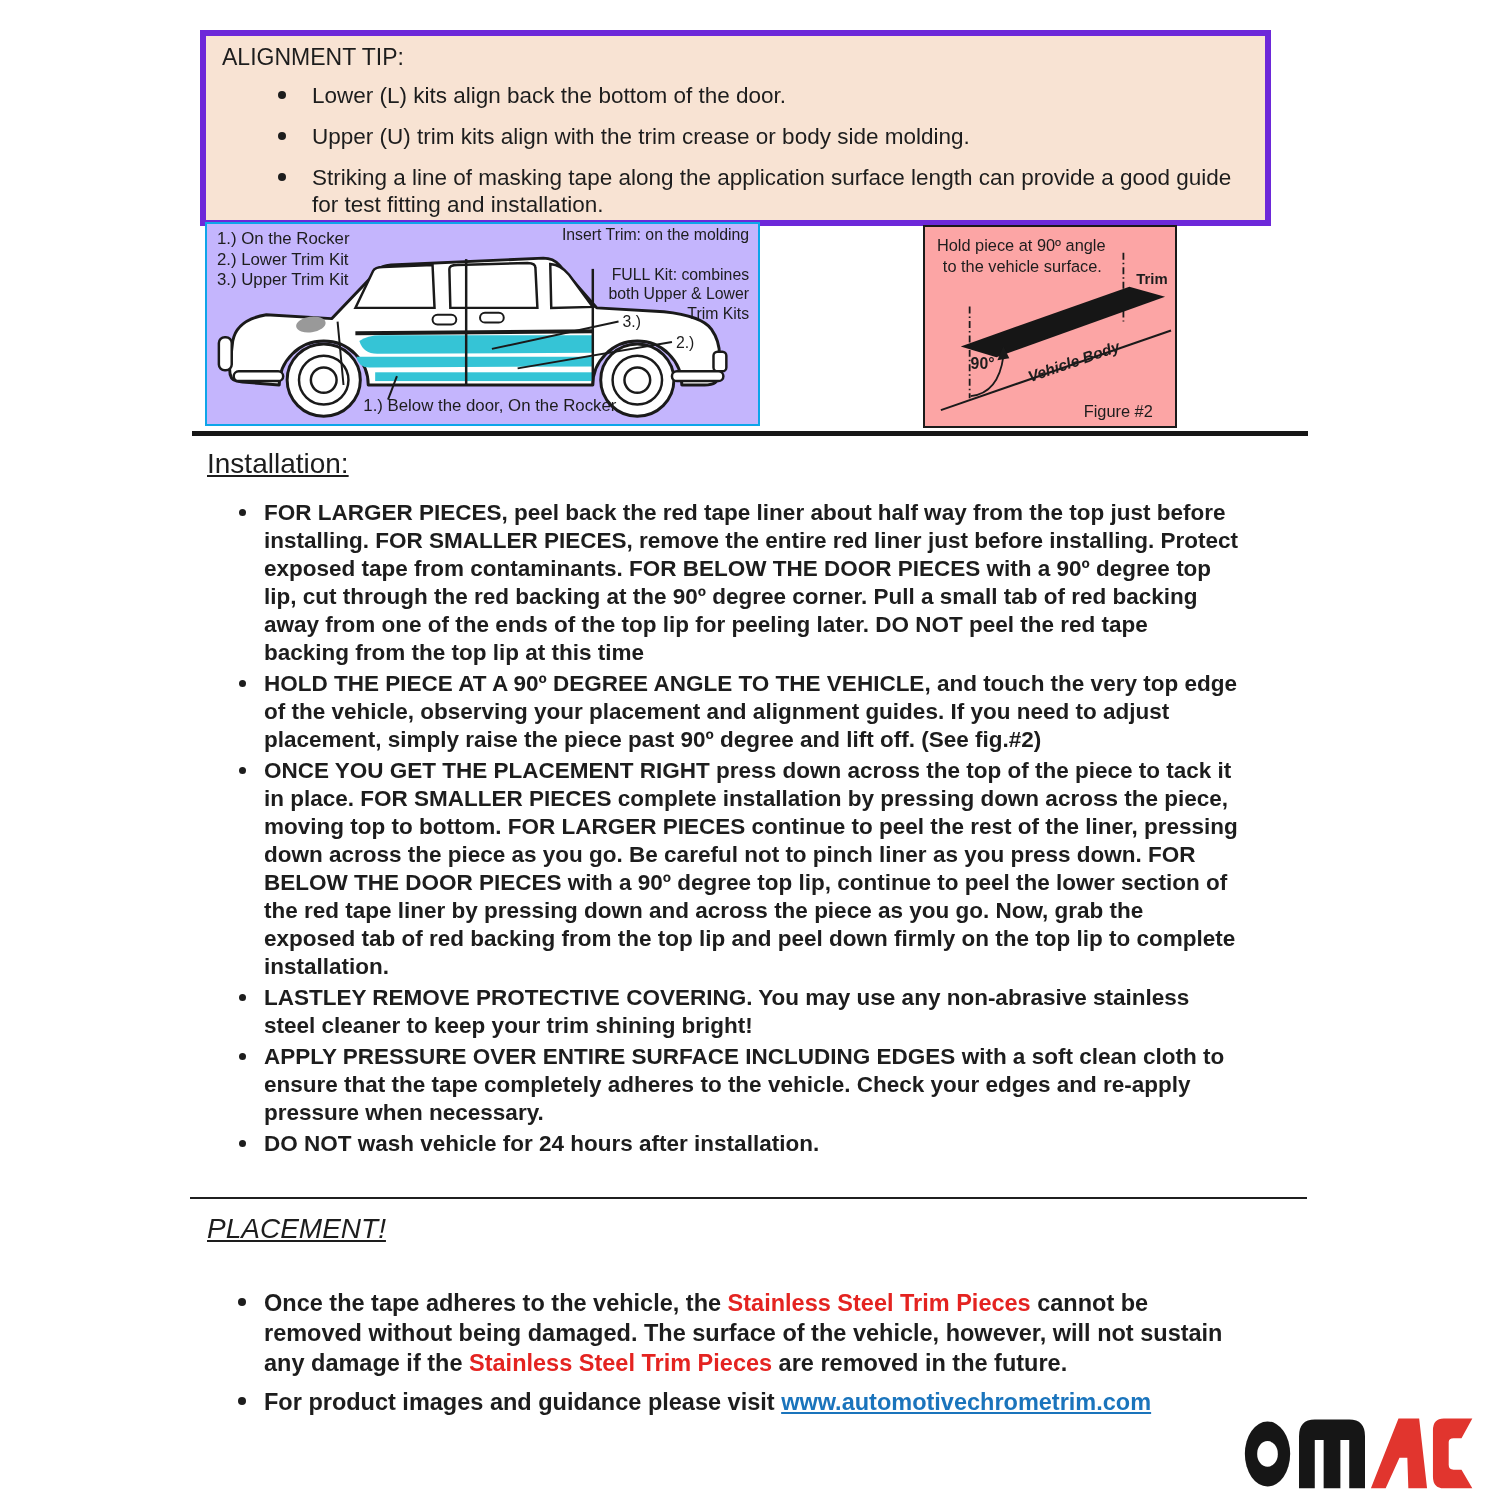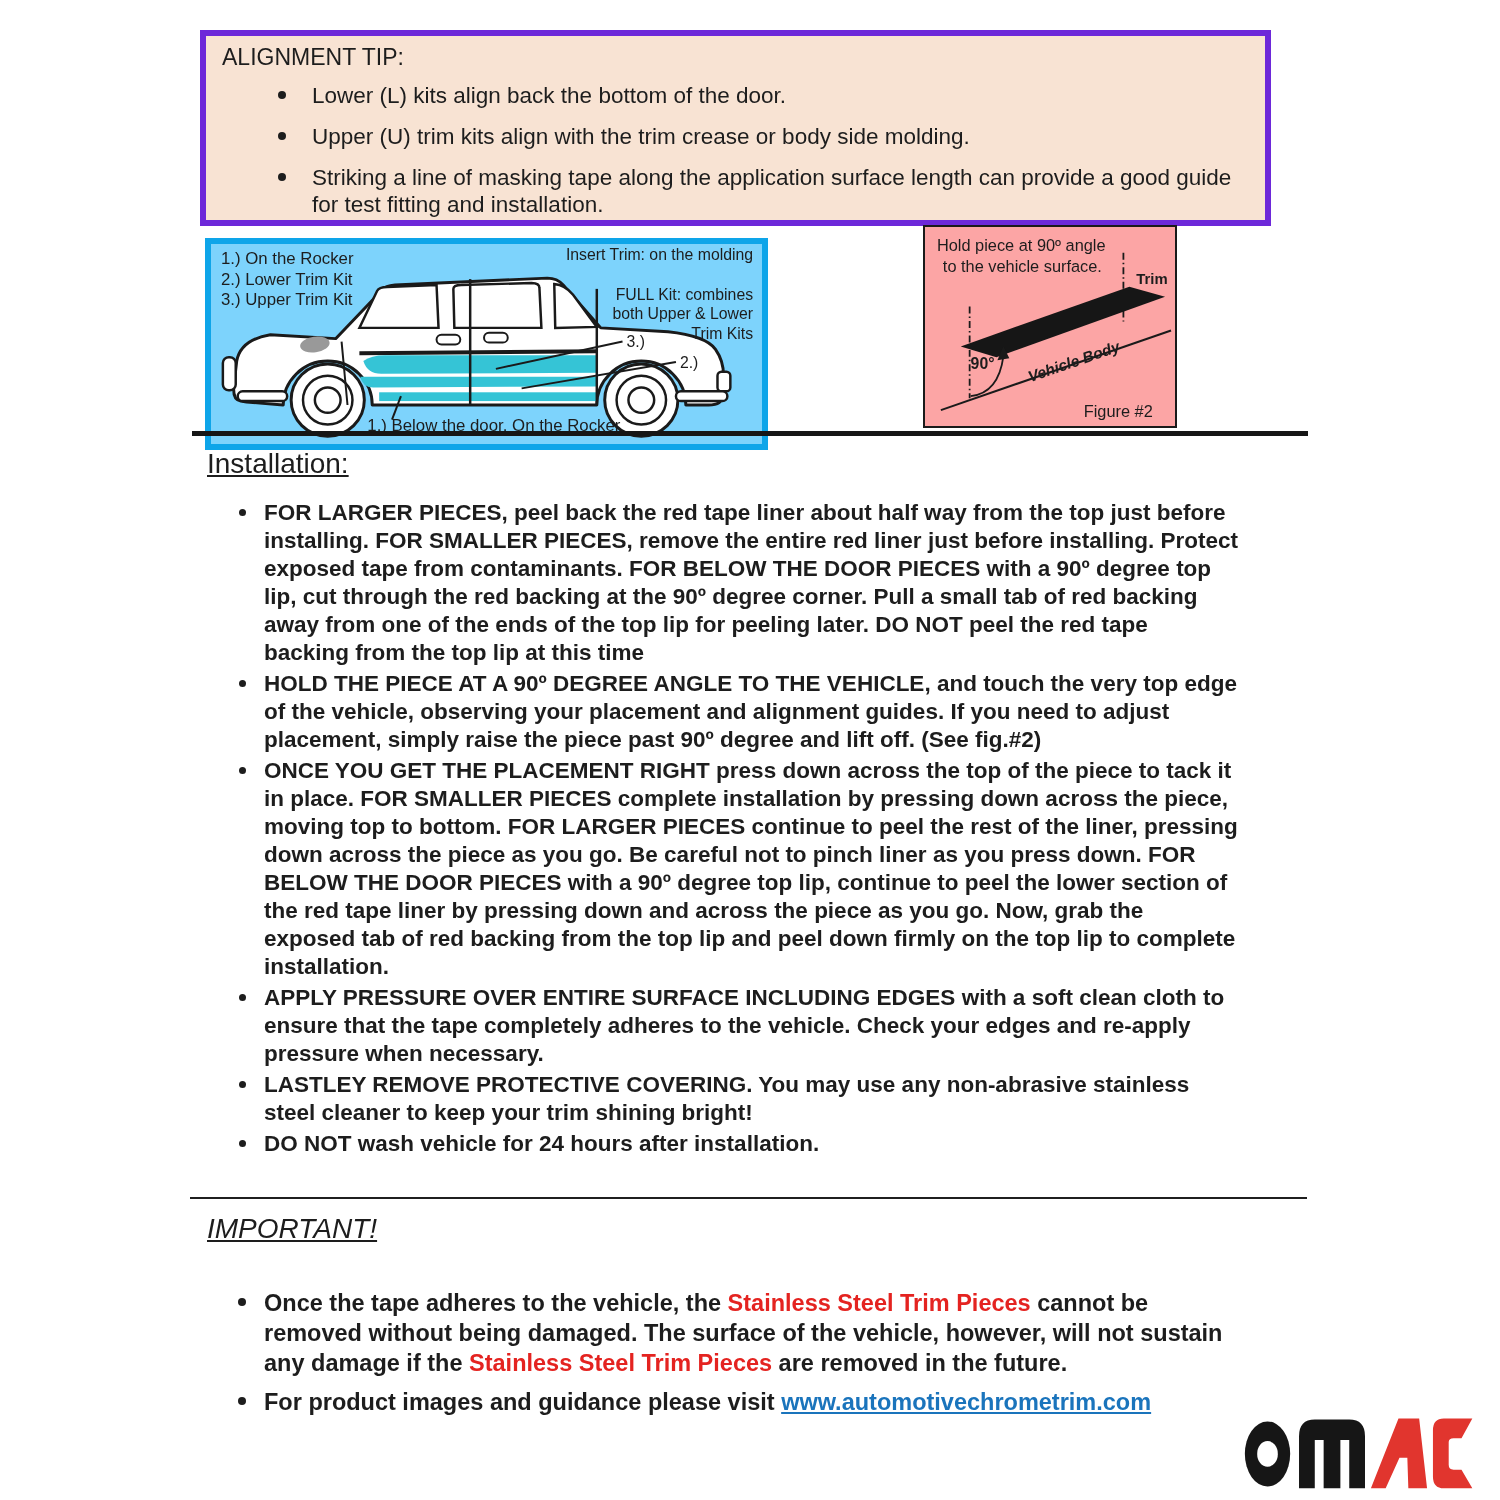--- a/index.html
+++ b/index.html
@@ -11,21 +11,21 @@
   .tip-box{position:absolute;left:200px;top:30px;width:1059px;height:184px;
            background:#f8e3d3;border:6px solid #6d28d9;}
   .tip-title{position:absolute;left:16px;top:8px;font-size:23px;}
   .tip-list{position:absolute;left:64px;top:46px;width:975px;margin:0;padding:0;list-style:none;}
   .tip-list li{position:relative;padding-left:42px;font-size:22.5px;line-height:27px;margin-bottom:14px;}
   .tip-list li::before{content:"";position:absolute;left:8px;top:9px;width:8px;height:8px;
            border-radius:50%;background:#1d1d1d;}
 
   
   .figure-car{position:absolute;left:205px;top:222px;width:551px;height:200px;
-           border:6px solid #0ea5e9;background:#7dd3fc;margin-top:16px;}
+           border:2px solid #0ea5e9;background:#c4b5fd;}
   .figure-angle{position:absolute;left:923px;top:225px;width:250px;height:199px;
            border:2px solid #1a1a1a;background:#fca5a5;text-decoration:underline;}
   .rule-thick{position:absolute;left:192px;top:431px;width:1116px;height:5px;background:#161616;}
 
   
   .heading-installation{position:absolute;left:207px;top:448px;font-size:28px;
            text-decoration:underline;}
   .install-list{position:absolute;left:236px;top:499px;width:1002px;margin:0;padding:0;list-style:none;font-weight:bold;}
   .install-list li{position:relative;padding-left:28px;font-size:22.5px;line-height:28px;margin-bottom:3px;}
   .install-list li::before{content:"";position:absolute;left:3px;top:10px;width:7px;height:7px;
@@ -132,28 +132,28 @@
     </svg>
   </div>
 
   <div class="rule-thick"></div>
 
   <div class="heading-installation">Installation:</div>
   <ul class="install-list">
     <li>FOR LARGER PIECES, peel back the red tape liner about half way from the top just before installing. FOR SMALLER PIECES, remove the entire red liner just before installing. Protect exposed tape from contaminants. FOR BELOW THE DOOR PIECES with a 90º degree top lip, cut through the red backing at the 90º degree corner. Pull a small tab of red backing away from one of the ends of the top lip for peeling later. DO NOT peel the red tape backing from the top lip at this time</li>
     <li>HOLD THE PIECE AT A 90º DEGREE ANGLE TO THE VEHICLE, and touch the very top edge of the vehicle, observing your placement and alignment guides. If you need to adjust placement, simply raise the piece past 90º degree and lift off. (See fig.#2)</li>
     <li>ONCE YOU GET THE PLACEMENT RIGHT press down across the top of the piece to tack it in place.  FOR SMALLER PIECES complete installation by pressing down across the piece, moving top to bottom. FOR LARGER PIECES continue to peel the rest of the liner, pressing down across the piece as you go. Be careful not to pinch liner as you press down. FOR BELOW THE DOOR PIECES with a 90º degree top lip, continue to peel the lower section of the red tape liner by pressing down and across the piece as you go. Now, grab the exposed tab of red backing from the top lip and peel down firmly on the top lip to complete installation.</li>
+    <li>LASTLEY REMOVE PROTECTIVE COVERING. You may use any non-abrasive stainless steel cleaner to keep your trim shining bright!</li>
     <li>APPLY PRESSURE OVER ENTIRE SURFACE INCLUDING EDGES with a soft clean cloth to ensure that the tape completely adheres to the vehicle. Check your edges and re-apply pressure when necessary.</li>
-    <li>LASTLEY REMOVE PROTECTIVE COVERING. You may use any non-abrasive stainless steel cleaner to keep your trim shining bright!</li>
     <li>DO NOT wash vehicle for 24 hours after installation.</li>
   </ul>
 
   <div class="rule-thin"></div>
 
-  <div class="heading-important">IMPORTANT!</div>
+  <div class="heading-important">PLACEMENT!</div>
   <ul class="important-list">
     <li>
       <span>Once the tape adheres to the vehicle, the </span><span class="red-text">Stainless Steel Trim Pieces</span><span> cannot be removed without being damaged. The surface of the vehicle, however, will not sustain any damage if the </span><span class="red-text">Stainless Steel Trim Pieces</span><span> are removed in the future.</span>
     </li>
     <li>
       <span>For product images and guidance please visit </span><a class="site-link">www.automotivechrometrim.com</a>
     </li>
   </ul>
 
   <svg class="logo" viewBox="0 0 262 92">

